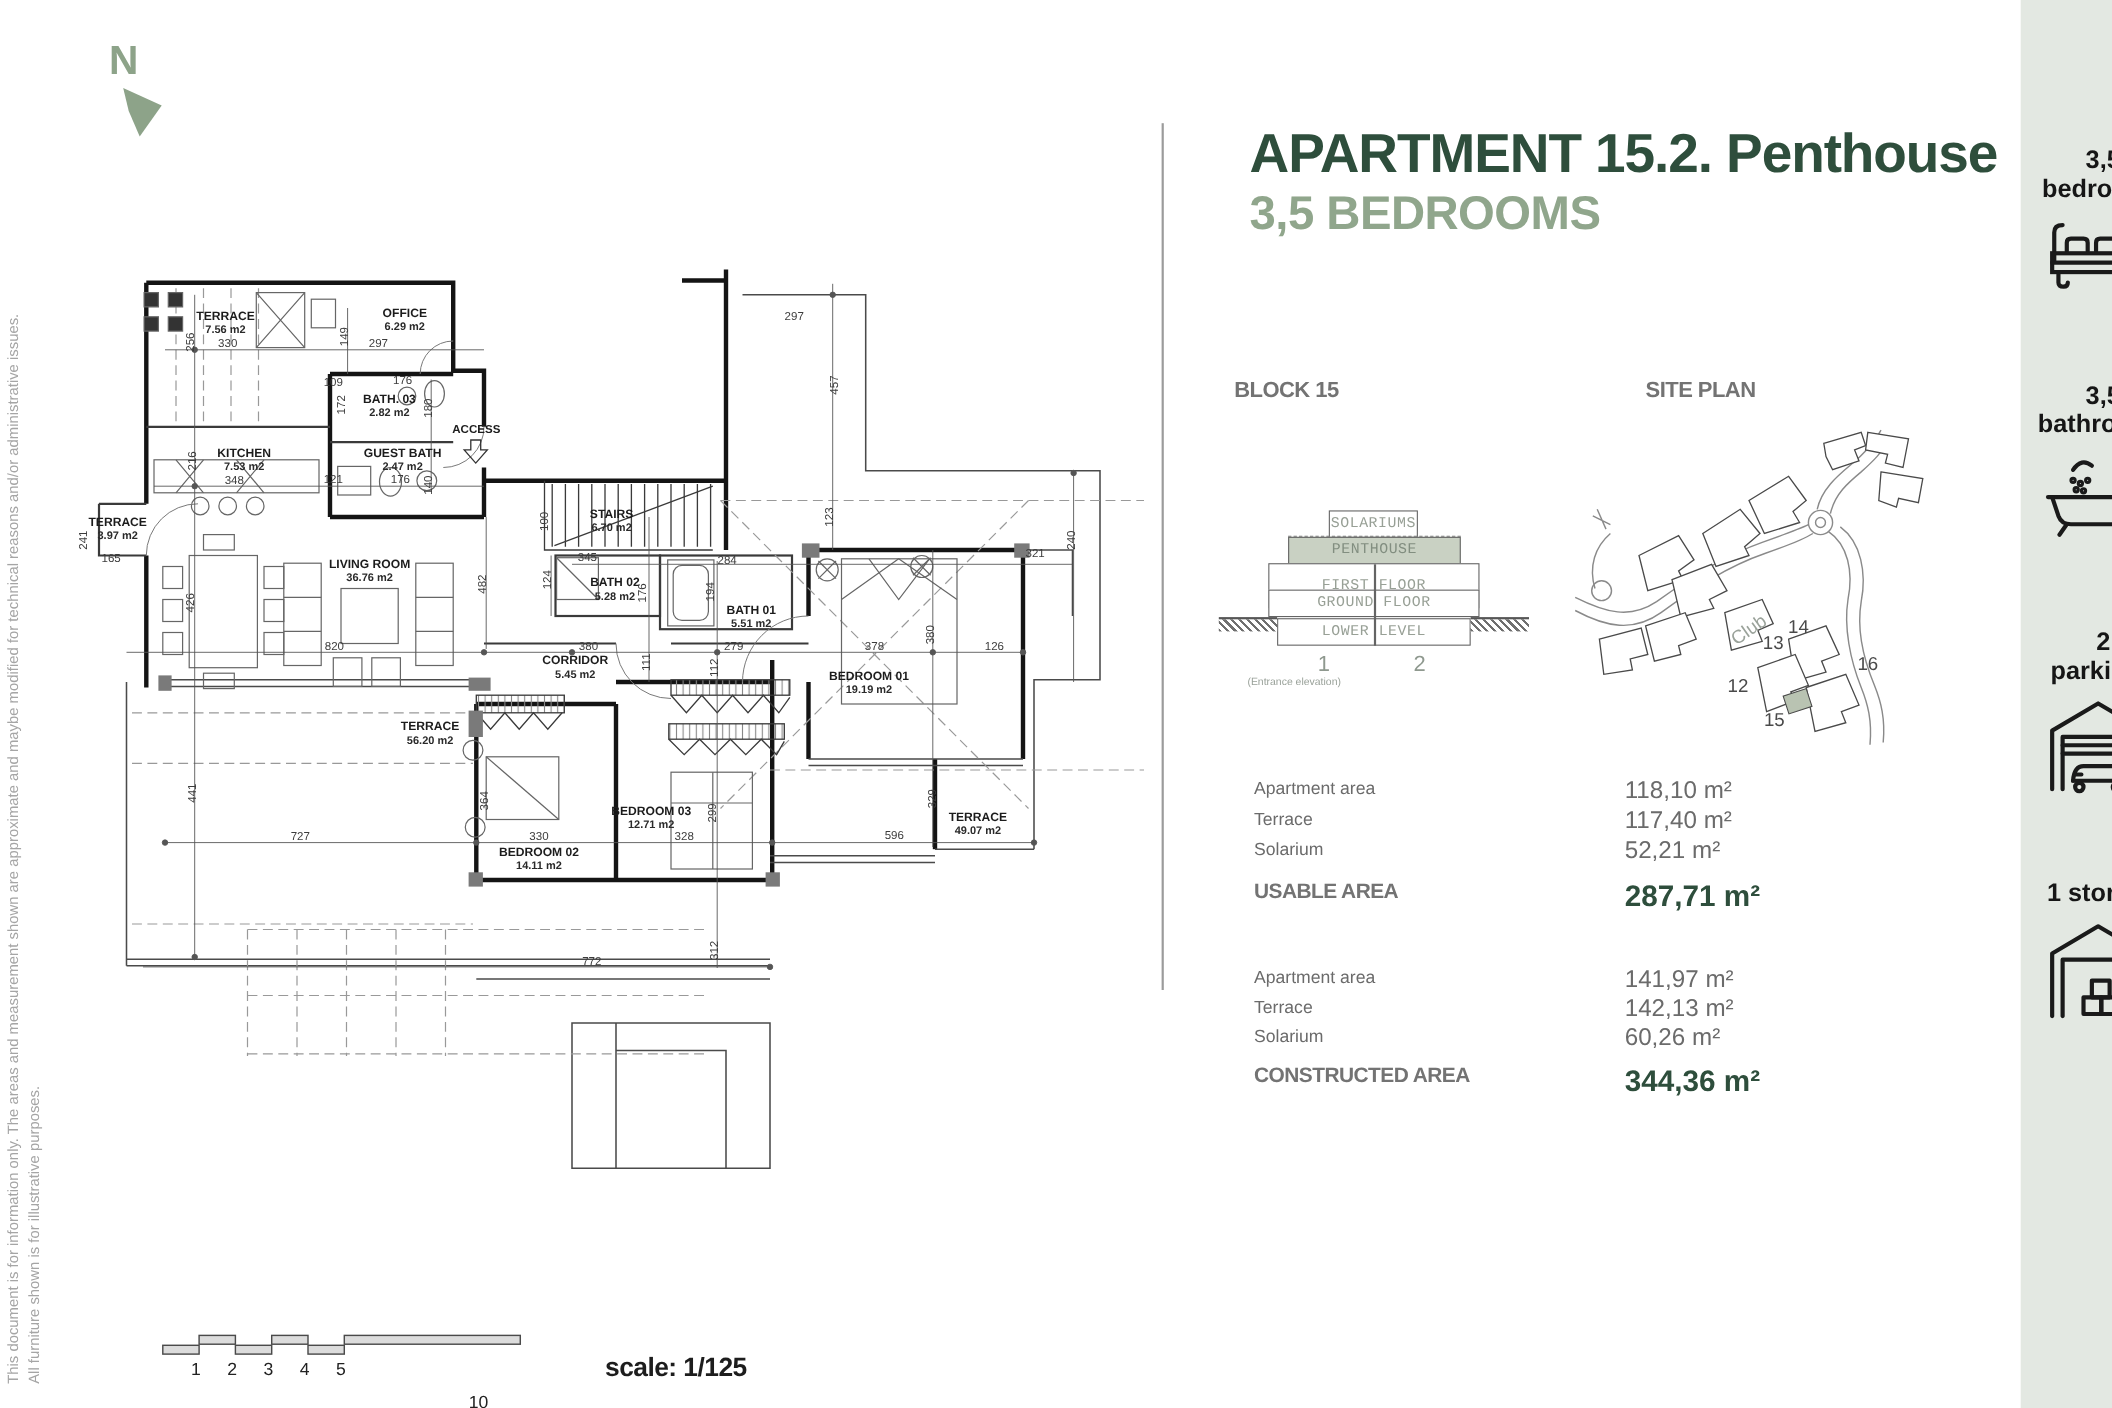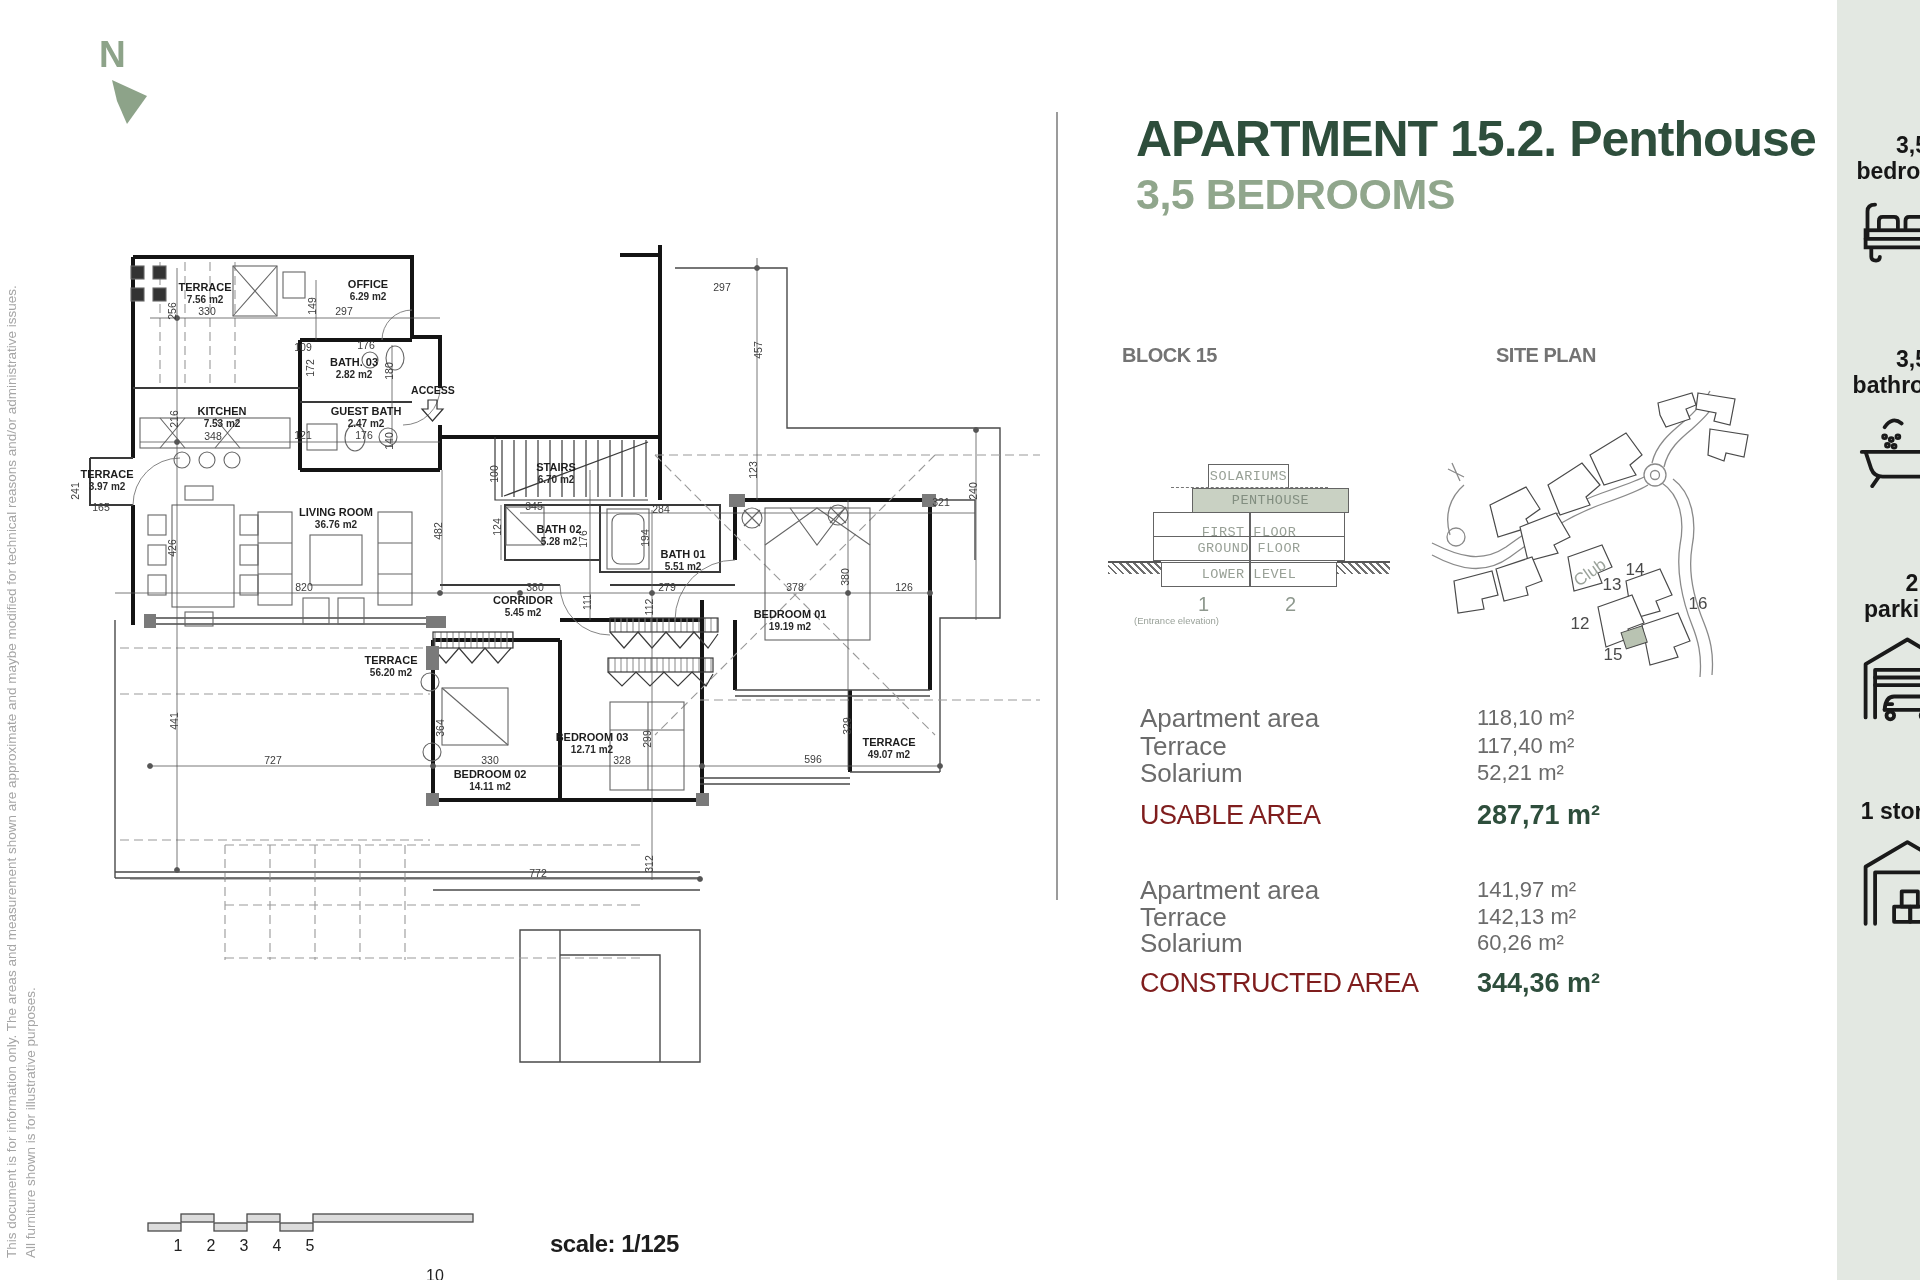--- a/index.html
+++ b/index.html
@@ -16,30 +16,30 @@
   
   .title{position:absolute;left:1136px;top:110px;font-size:50px;font-weight:bold;color:#2e4e3c;letter-spacing:-1px;}
   .subtitle{position:absolute;left:1136px;top:170px;font-size:43px;font-weight:bold;color:#90a68c;letter-spacing:-0.5px;text-align:center;}
   .h2{position:absolute;font-size:20px;font-weight:bold;color:#737373;letter-spacing:-0.5px;}
   .h2.block{left:1122px;top:344px;} .h2.site{left:1496px;top:344px;}
   
   .elev{position:absolute;left:1090px;top:455px;width:320px;height:185px;}
   .lvl{position:absolute;border:1.5px solid #646464;background:#fff;color:#98a096;
        font-size:13.5px;letter-spacing:0.5px;text-align:center;box-sizing:border-box;
        display:flex;align-items:center;justify-content:center;font-family:Liberation Mono, monospace;}
-  .lvl.pent{background:#c9d1c3;color:#828e80;margin-left:21px;}
+  .lvl.pent{background:#c9d1c3;color:#828e80;}
   .elev .cdiv{position:absolute;left:159px;top:58px;width:1.5px;height:74px;background:#646464;}
   .elev .dashdot{position:absolute;height:0;border-top:1.5px dashed #777;}
   .hatch{position:absolute;height:11px;background:repeating-linear-gradient(45deg,#6f6f6f 0 2px,#fff 2px 5px);border-top:2px solid #565656;}
   .unum{position:absolute;color:#8f998f;font-size:20px;}
   .ecap{position:absolute;left:44px;top:160px;color:#9aa29a;font-size:9.5px;}
   
-  .tbl-label{position:absolute;left:1140px;color:#6b6b6b;font-size:26px;line-height:28px;}
+  .tbl-label{position:absolute;left:1140px;color:#6b6b6b;font-size:16px;line-height:28px;}
   .tbl-val{position:absolute;left:1477px;color:#6b6b6b;font-size:22px;line-height:28px;}
-  .tot-label{position:absolute;left:1140px;color:#7f1d1d;font-size:27px;font-weight:normal;letter-spacing:-0.5px;}
+  .tot-label{position:absolute;left:1140px;color:#737373;font-size:19px;font-weight:bold;letter-spacing:-0.5px;}
   .tot-val{position:absolute;left:1477px;color:#2e4e3c;font-size:27px;font-weight:bold;}
   
   .sidebar{position:absolute;left:1837px;top:0;width:83px;height:1280px;background:#e3e8e2;overflow:hidden;}
   .am-txt{position:absolute;left:5px;width:140px;text-align:center;color:#161616;font-size:23px;font-weight:bold;line-height:26px;}
   .am-ic{position:absolute;left:21px;}
   
   .scalewrap{position:absolute;left:140px;top:1205px;}
   .scale-num{position:absolute;color:#222;font-size:16px;}
   .scale-label{position:absolute;left:550px;top:1230px;color:#1d1d1d;font-size:24px;font-weight:bold;letter-spacing:-0.5px;}
   svg text{font-family:"Liberation Sans",sans-serif;}

